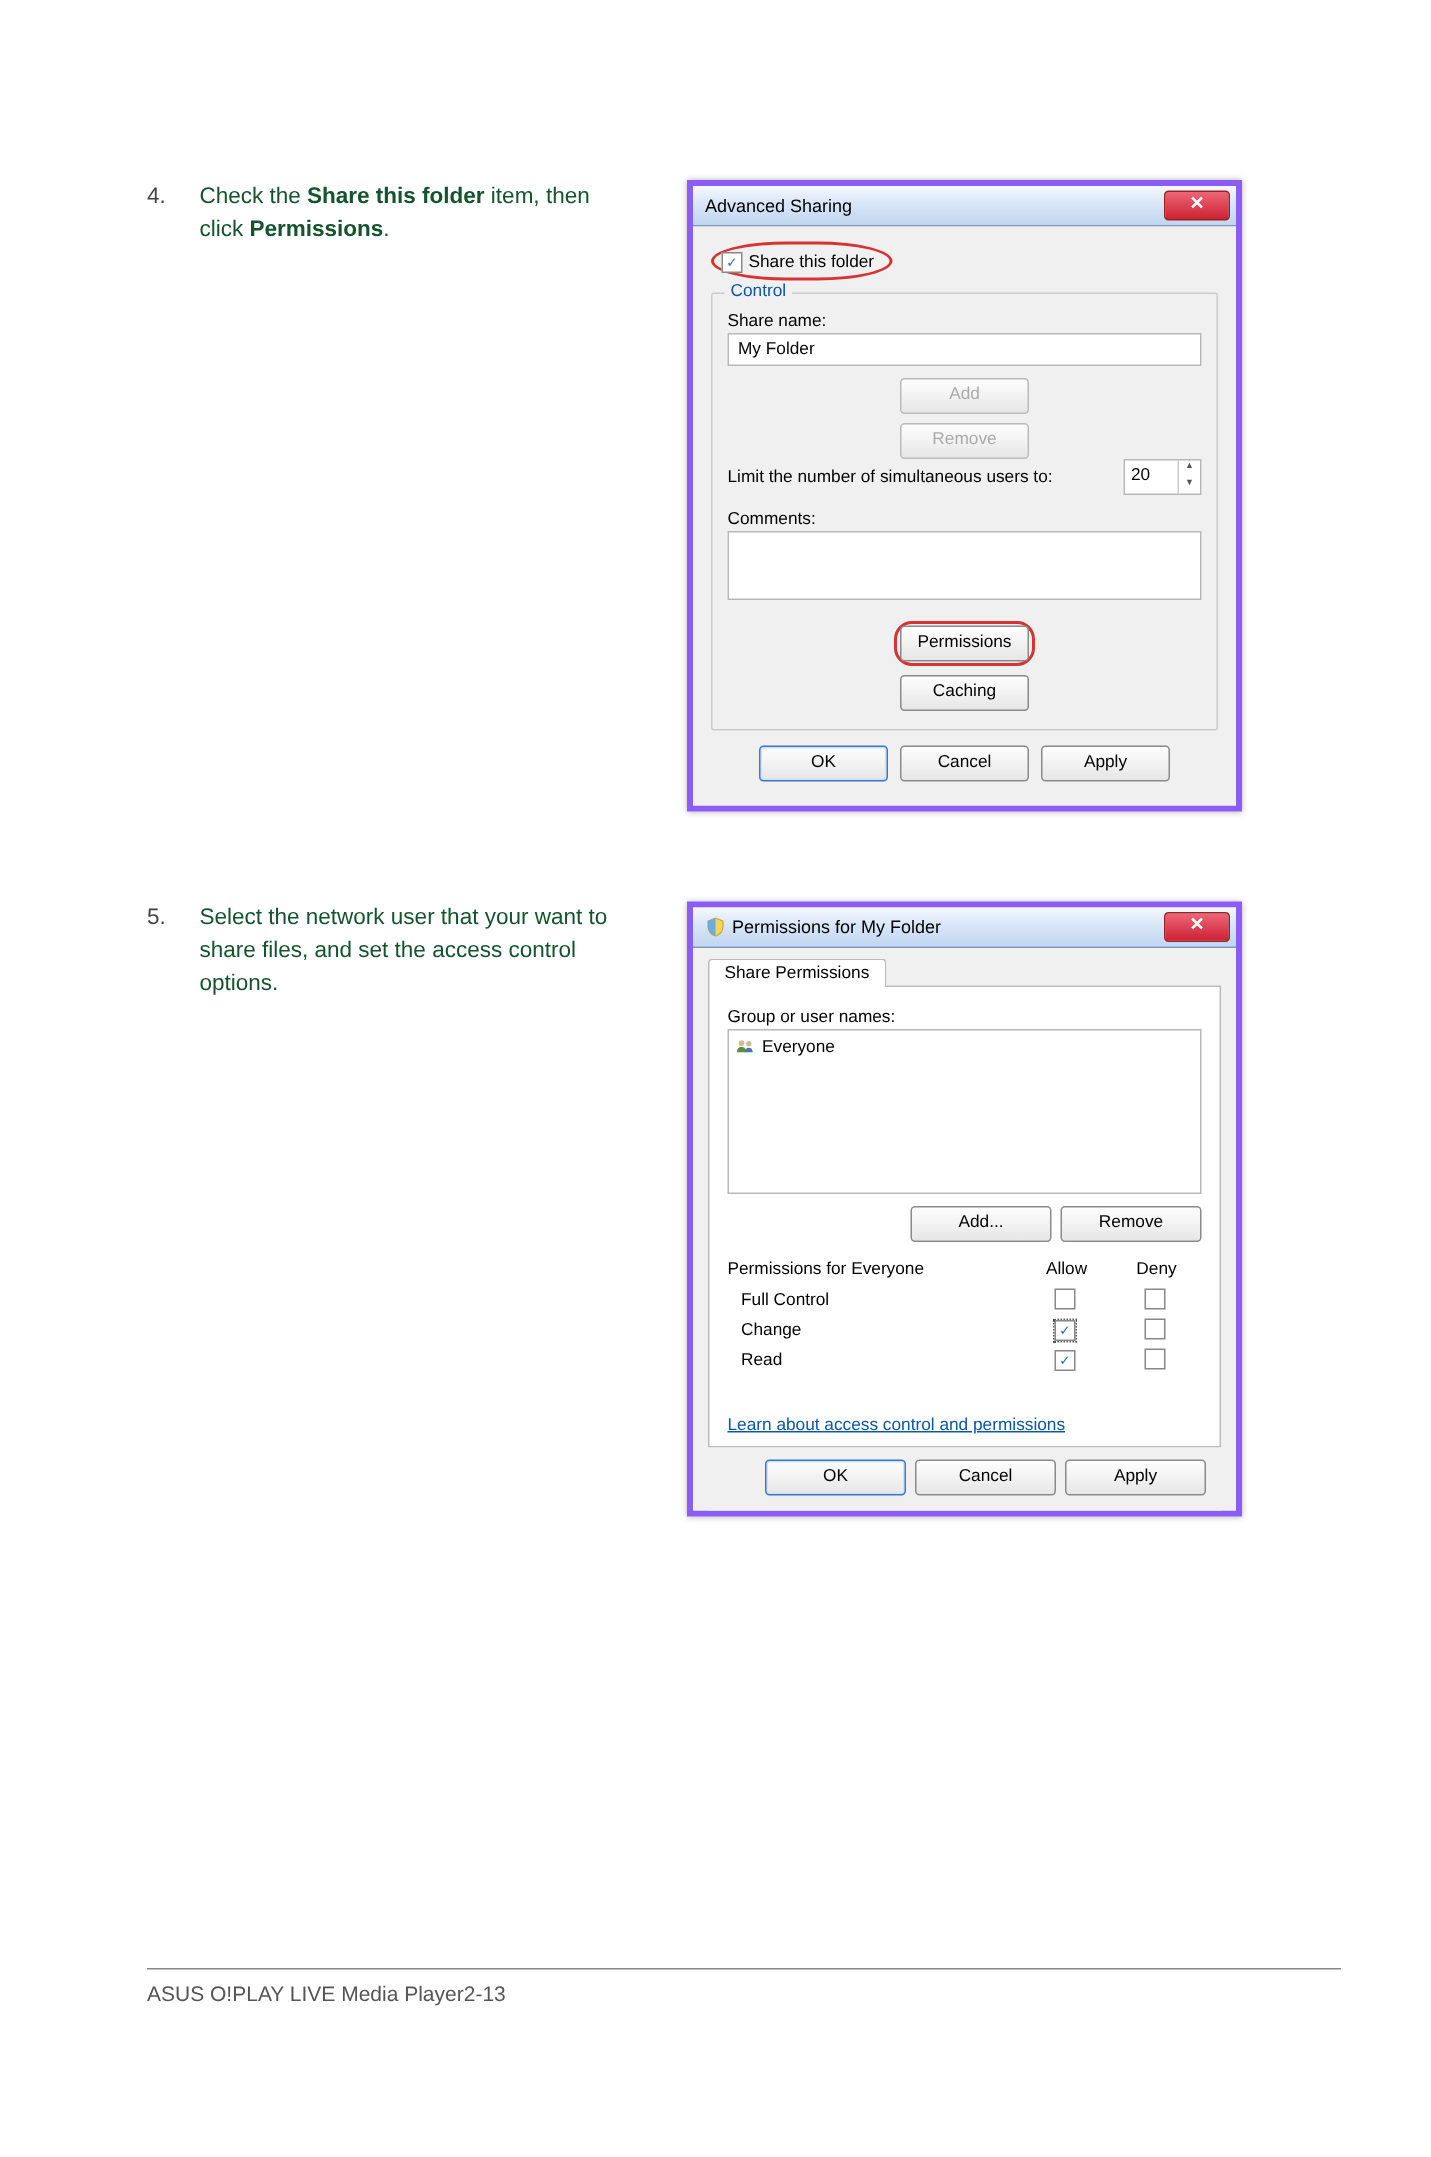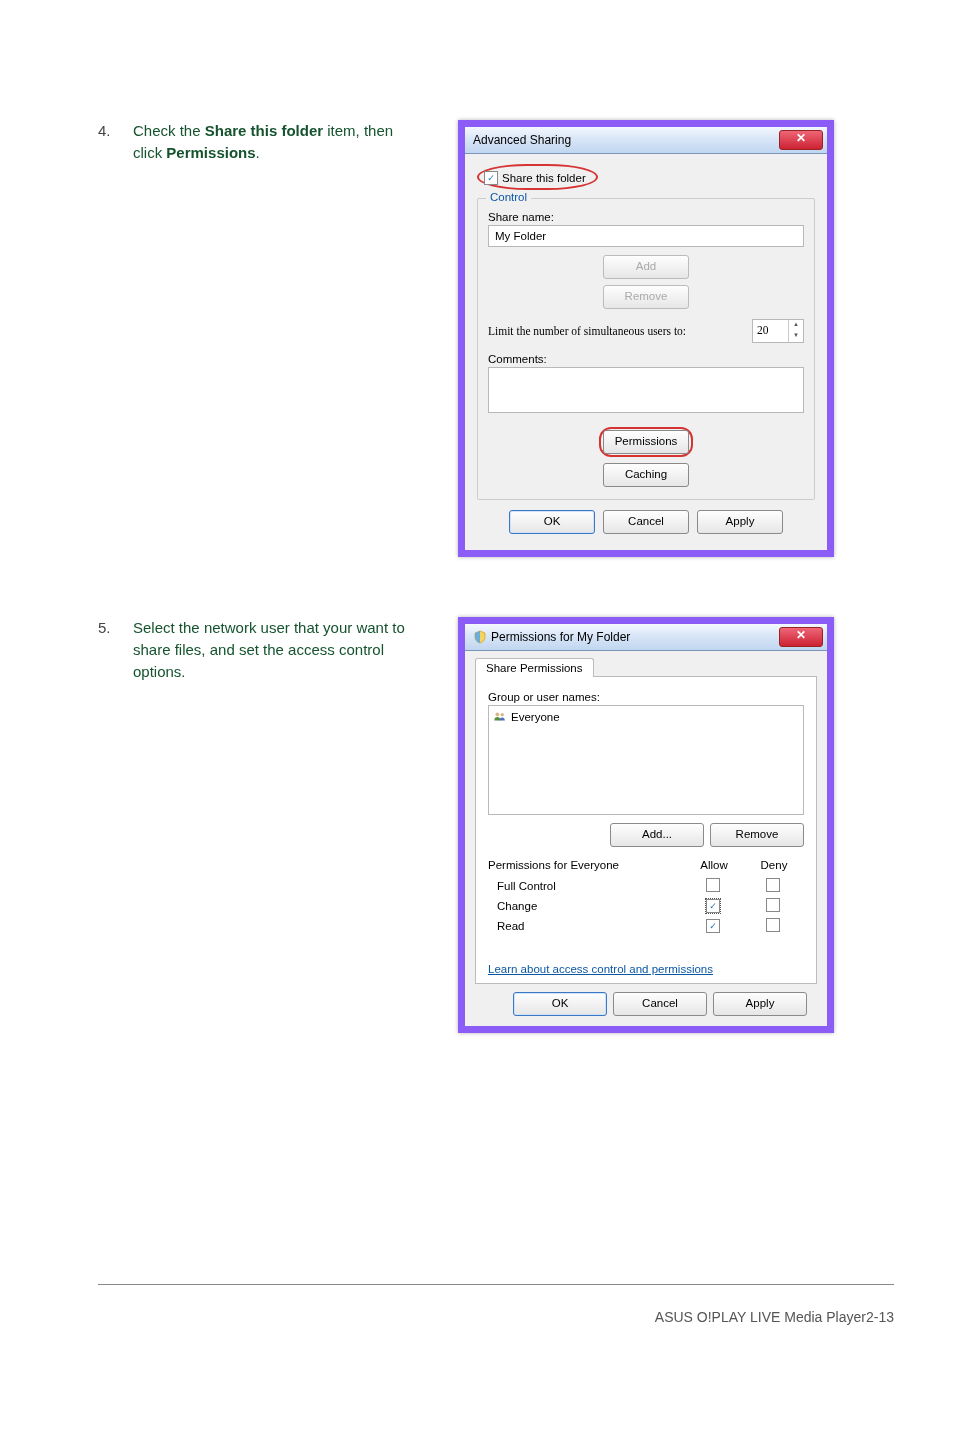--- a/index.html
+++ b/index.html
@@ -33,21 +33,21 @@
     color: #14532d;
     line-height: 1.45;
     padding-right: 15px;
     max-width: 280px;
   }
   .step-text b {
     font-weight: bold;
   }
   .dialog {
     width: 362px;
-    border: 7px solid #8b5cf6;
+    border: 4px solid #8b5cf6;
     background: #f0f0f0;
     box-shadow: 0 0 4px rgba(0,0,0,.3);
     font-family: "Segoe UI", Tahoma, sans-serif;
     font-size: 11.5px;
     color: #000;
     margin-left: 30px;
     flex-shrink: 0;
   }
   .titlebar {
     height: 26px;
@@ -141,21 +141,21 @@
     padding: 0 10px;
     line-height: 20px;
     display: inline-block;
     text-align: center;
     color: #555;
   }
   .btn.disabled { color: #aaa; border-color:#bbb; }
   .btn.primary { color:#000; }
   .btn.ok { border-color:#3a77c7; box-shadow:0 0 0 1px #cfe2f7 inset; color:#000; }
   .row { display:flex; gap:6px; margin-top:8px; align-items:center;flex-direction:column;}
-  .limit-row { display:flex; align-items:center; justify-content:space-between; margin-top:10px;font-family:Liberation Serif, serif;}
+  .limit-row { display:flex; align-items:center; justify-content:space-between; }
   .spinner {
     width: 50px;
     height: 22px;
     display: flex;
     border: 1px solid #b8b8b8;
     background: #fff;
   }
   .spinner .val {
     flex:1;
     text-align: left;
@@ -240,27 +240,27 @@
   }
   .perm-row .col-name { flex:1; padding-left: 8px;}
   .perm-row .col-center { width:60px; text-align:center; }
   .smchk {
     width:12px;height:12px;border:1px solid #888;background:#fff;display:inline-flex;align-items:center;justify-content:center;font-size:9px;color:#2a6fb7;
   }
   .smchk.focus { outline:1px dotted #555; }
   .link { color:#0b57a6; text-decoration:underline; font-size:11.5px; cursor:pointer;}
   .footer {
     position: absolute;
-    bottom: 55px;
+    bottom: 43px;
     left: 98px;
     right: 60px;
     border-top: 1px solid #888;
-    padding-top: 24px;
-    display: flex;
-    justify-content: flex-end;
+    padding-top: 8px;
+    display: flex;
+    justify-content: flex-start;
     font-size: 14px;
     color: #555;
   }
   .dlg-buttons-right {
     display:flex;gap:6px;justify-content:flex-end;padding:8px 10px 10px 0;
     background:#f0f0f0;
   }
   .btn-row-right {display:flex;gap:6px;justify-content:flex-end;margin-top:8px;}
 </style>
 </head>

